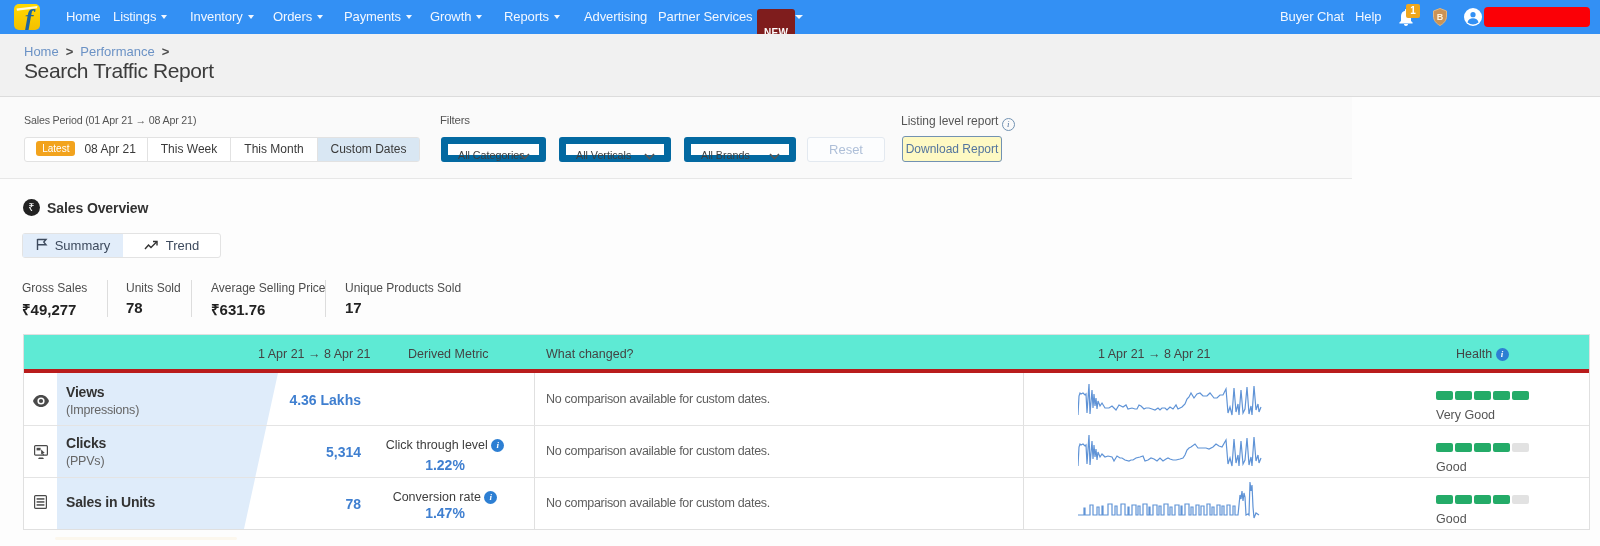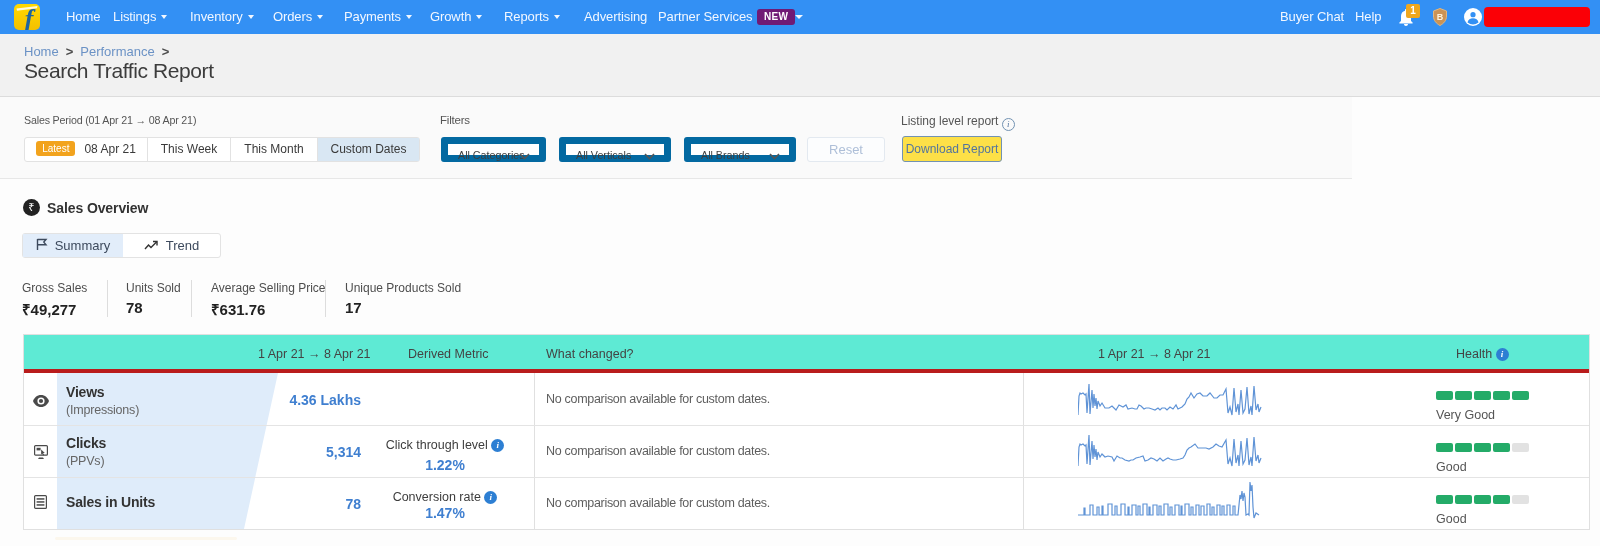--- a/index.html
+++ b/index.html
@@ -3,21 +3,21 @@
 <meta charset="utf-8">
 <style>
 * { margin:0; padding:0; box-sizing:border-box; }
 html,body { width:1600px; height:546px; font-family:"Liberation Sans", sans-serif; background:#fdfdfd; position:relative; overflow:hidden; }
 
 
 .nav { position:absolute; left:0; top:0; width:1600px; height:34px; background:#3390f4; }
 .nav .item { position:absolute; top:0; height:34px; line-height:34px; color:#f2f7ff; font-size:13px; letter-spacing:-0.1px; white-space:nowrap; }
 .caret { display:inline-block; width:0; height:0; border-left:3.5px solid transparent; border-right:3.5px solid transparent; border-top:4px solid #f2f7ff; margin-left:5px; vertical-align:middle; margin-top:-1px; }
 .logo { position:absolute; left:14px; top:4px; width:26px; height:26px; }
-.newbadge { position:absolute; left:757px; top:9px; height:16px; background:#701a75; border-radius:3px; color:#fff; font-size:10px; font-weight:bold; line-height:16px; padding:0 7px; letter-spacing:0.3px; }
+.newbadge { position:absolute; left:757px; top:9px; height:16px; background:#7f1d1d; border-radius:3px; color:#fff; font-size:10px; font-weight:bold; line-height:16px; padding:16px 7px; letter-spacing:0.3px; }
 .navcaret2 { position:absolute; left:795px; top:15px; width:0; height:0; border-left:4px solid transparent; border-right:4px solid transparent; border-top:4px solid #f2f7ff; }
 .bell { position:absolute; left:1398px; top:8px; }
 .bellbadge { position:absolute; left:1406px; top:4px; width:14px; height:14px; background:#f0a71d; border-radius:2px; color:#fff; font-size:10px; font-weight:bold; text-align:center; line-height:14px; }
 .shield { position:absolute; left:1432px; top:8px; }
 .avatar { position:absolute; left:1464px; top:8px; width:18px; height:18px; background:#fff; border-radius:50%; }
 .redbox { position:absolute; left:1484px; top:7px; width:106px; height:20px; background:#fb0006; border-radius:4px; }
 
 
 .pagehead { position:absolute; left:0; top:34px; width:1600px; height:63px; background:#f1f1f1; border-bottom:1px solid #dcdcdc; }
 .crumb { position:absolute; left:24px; top:10px; font-size:13px; color:#6b92c5; }
@@ -29,21 +29,21 @@
 .slabel { position:absolute; font-size:11.5px; color:#555; letter-spacing:-0.2px; }
 .btngroup { position:absolute; left:24px; top:40px; height:25px; display:flex; background:#fff; border:1px solid #e2e2e2; border-radius:3px; }
 .btngroup .seg { height:23px; line-height:23px; font-size:12px; color:#3a3a3a; text-align:center; border-right:1px solid #e2e2e2; white-space:nowrap; }
 .btngroup .seg:last-child { border-right:none; }
 .latest { display:inline-block; background:#f2a31d; color:#fff; font-size:10px; border-radius:3px; height:15px; line-height:15px; padding:0 6px; margin-right:9px; vertical-align:1px; }
 .dd { position:absolute; top:40px; height:25px; background:#fff; border:7px solid #0369a1; border-radius:3px; font-size:11.5px; white-space:nowrap; color:#3e3e3e; line-height:23px; padding-left:10px; }
 .dd svg { position:absolute; right:9px; top:9px; }
 .dd .t { display:inline-block; transform:scaleX(0.93); transform-origin:0 50%; }
 .slabel .t { display:inline-block; transform:scaleX(0.93); transform-origin:0 50%; }
 .resetbtn { position:absolute; left:807px; top:40px; width:78px; height:25px; background:#fcfdfe; border:1px solid #e3e9f0; border-radius:3px; color:#aebfd8; font-size:13px; text-align:center; line-height:23px; }
-.dlbtn { position:absolute; left:902px; top:39px; width:100px; height:26px; background:#fde047; border:1px solid #7292b2; border-radius:3px; color:#53749e; font-size:12px; white-space:nowrap; text-align:center; line-height:24px; }
+.dlbtn { position:absolute; left:902px; top:39px; width:100px; height:26px; background:#fef9c3; border:1px solid #7292b2; border-radius:3px; color:#53749e; font-size:12px; white-space:nowrap; text-align:center; line-height:24px; }
 .llr { position:absolute; left:901px; top:17px; font-size:12px; color:#555; }
 
 
 .ovicon { position:absolute; left:23px; top:199px; width:17px; height:17px; background:#222; border-radius:50%; color:#fff; font-size:11px; text-align:center; line-height:17px; }
 .ovtitle { position:absolute; left:47px; top:200px; font-size:14px; font-weight:bold; color:#333; letter-spacing:-0.1px; }
 .tabs { position:absolute; left:22px; top:233px; height:25px; display:flex; border:1px solid #e3e3e3; border-radius:3px; background:#fff; }
 .tab { height:23px; line-height:23px; font-size:13px; color:#3d4a5d; text-align:center; white-space:nowrap; }
 .tab.sel { background:#e2edfa; }
 .tab svg { vertical-align:-1px; margin-right:7px; }
 .stat { position:absolute; }

